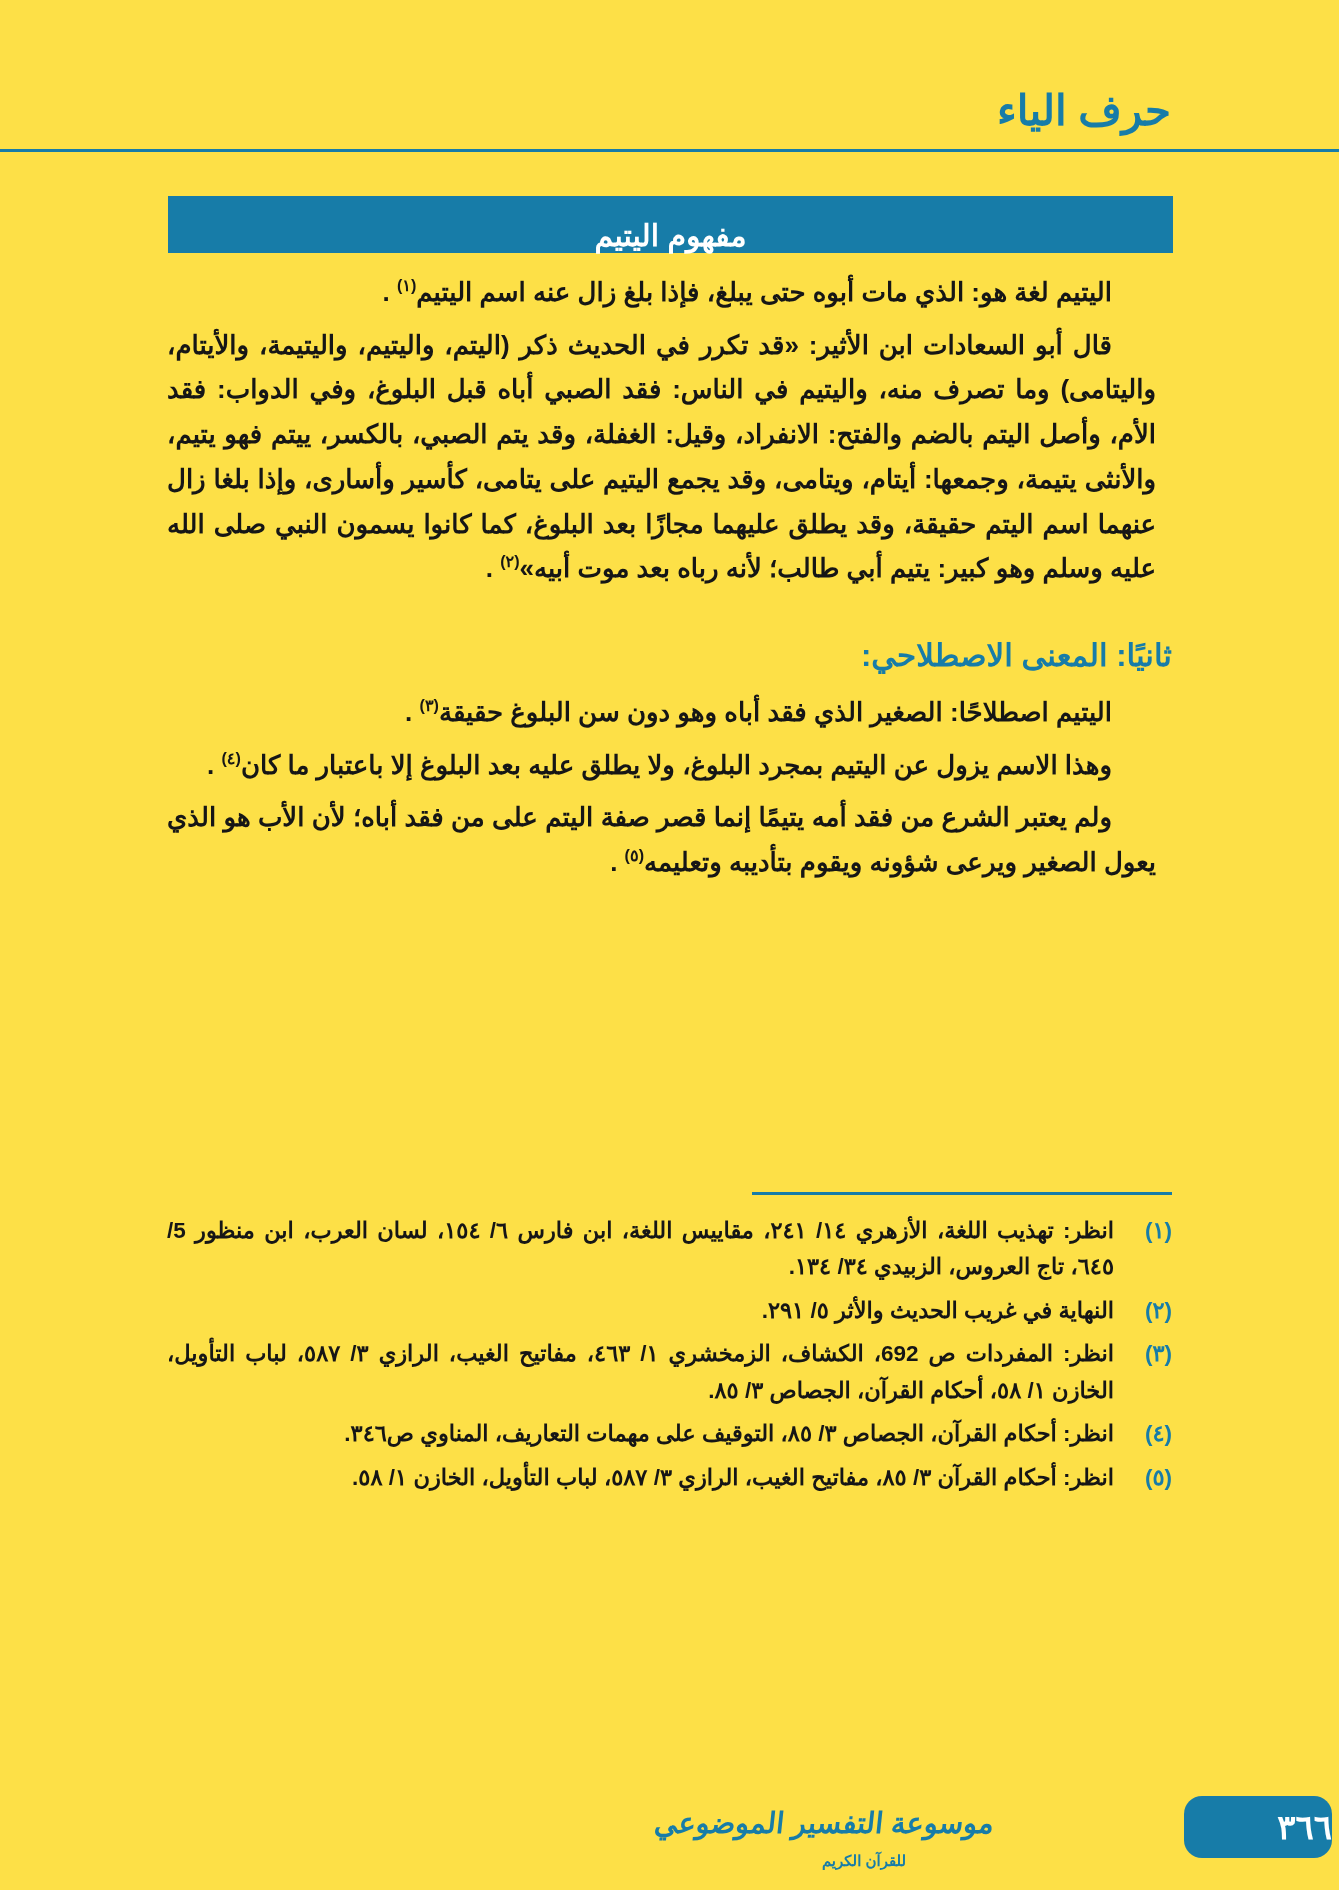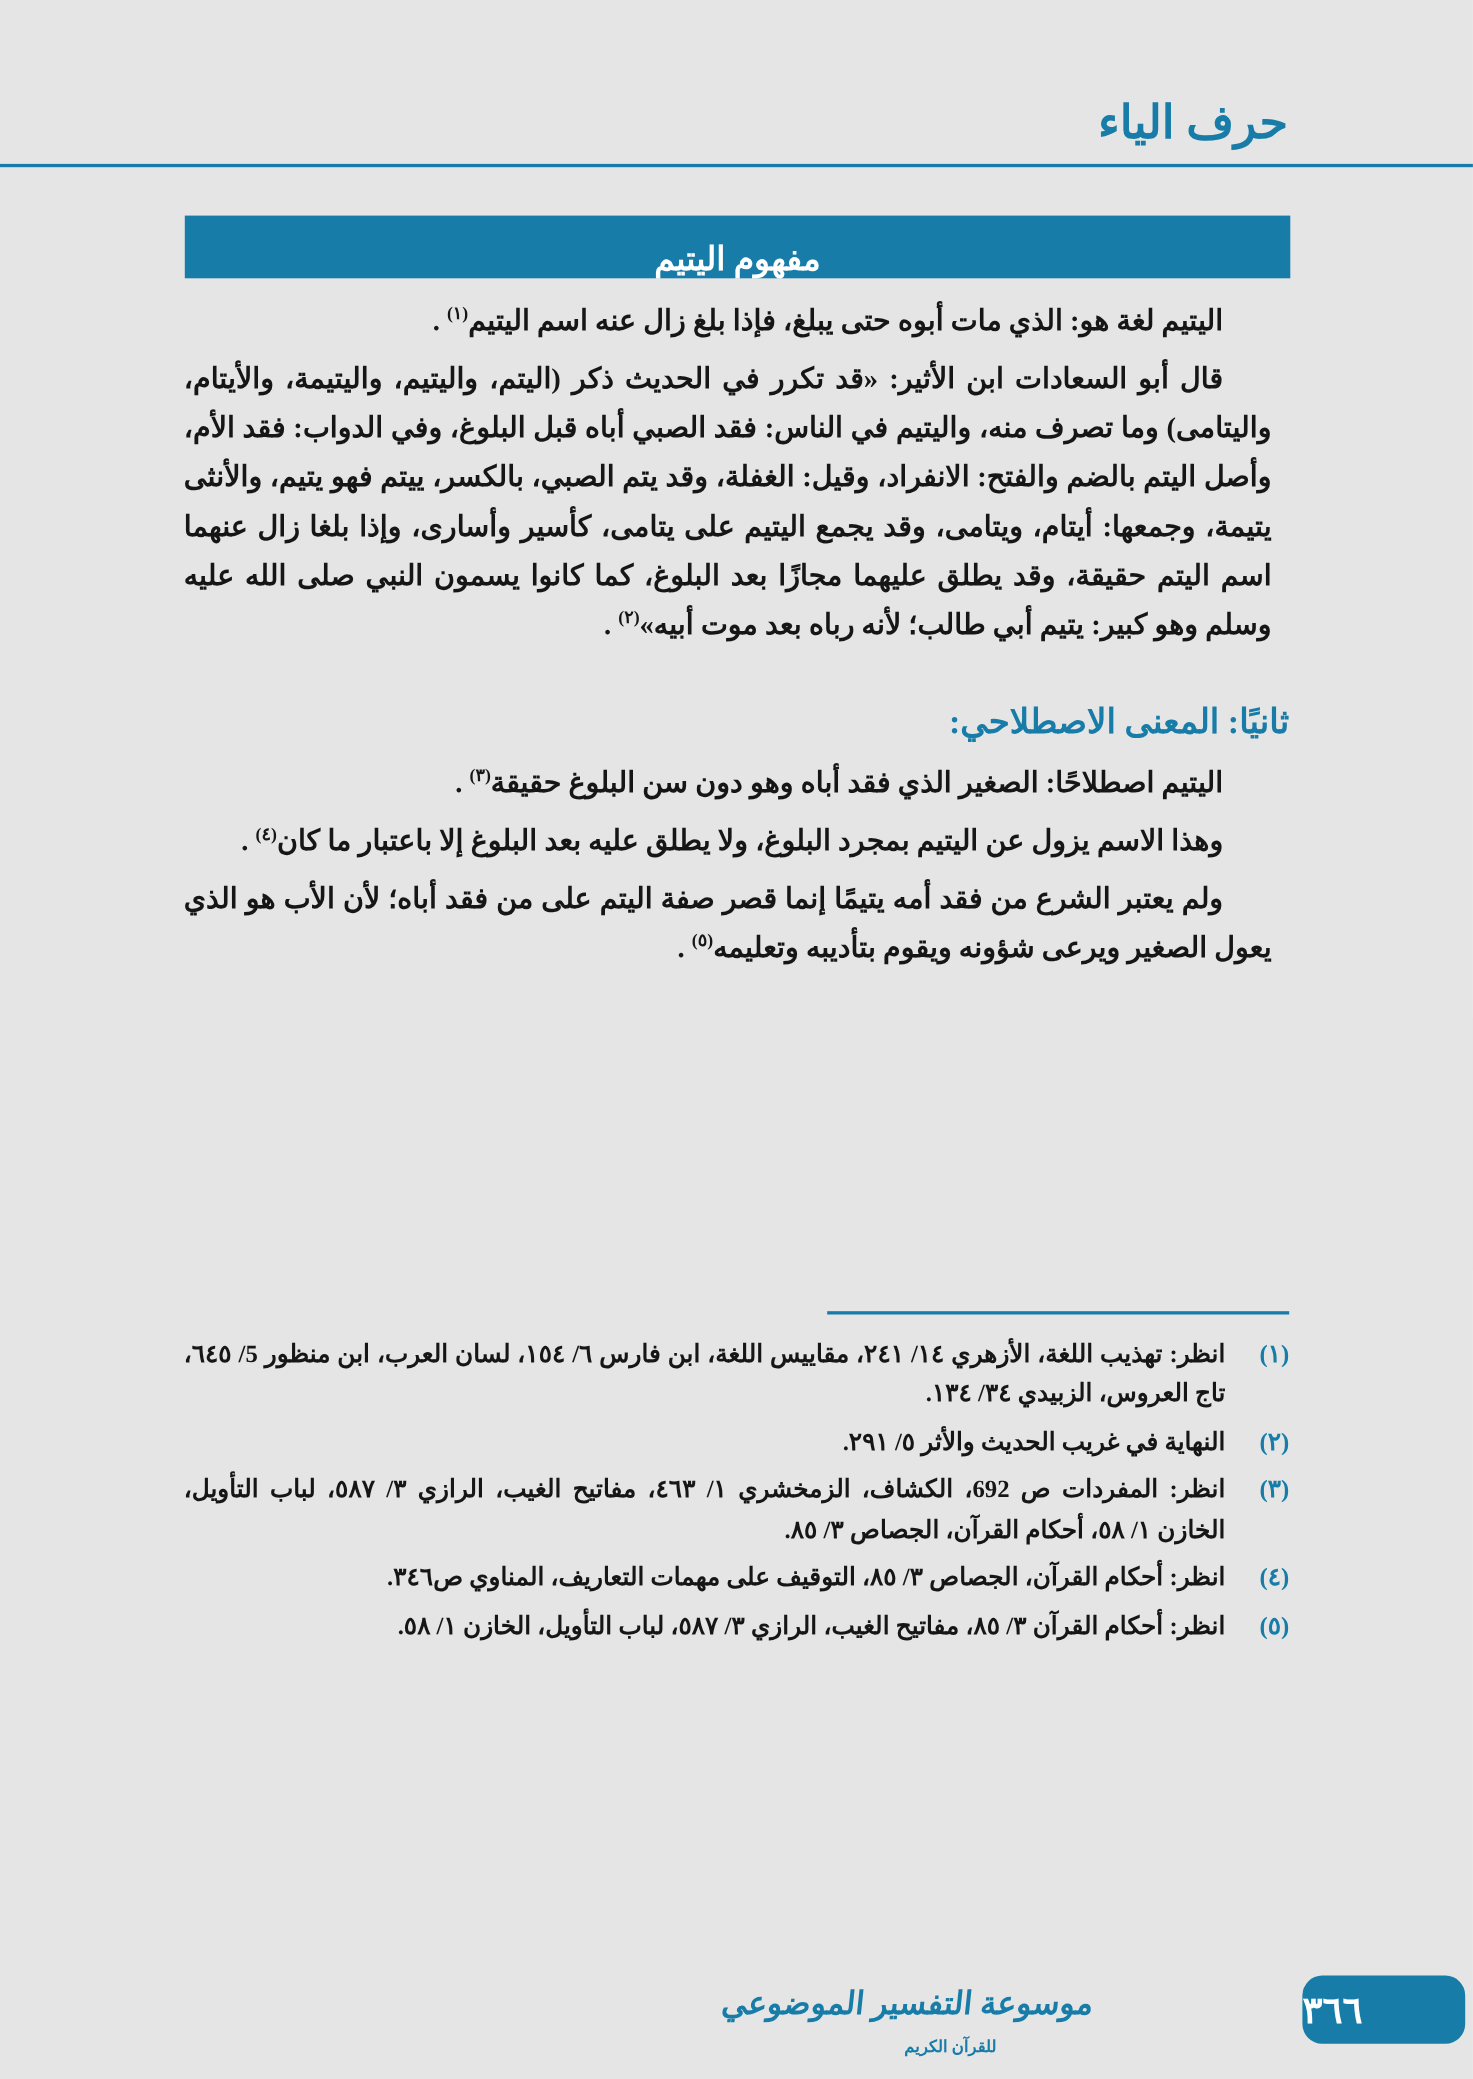--- a/index.html
+++ b/index.html
@@ -5,22 +5,22 @@
   :root{
     --accent:#177ca8;
     --text:#161616;
   }
   *{box-sizing:border-box;}
   html,body{margin:0;padding:0;background:#ffffff;}
   .page{
     position:relative;
     width:1339px;
     height:1890px;
-    background:#e5e5e5;
-    font-family:Liberation Serif, serif;
+    background:#fde047;
+    font-family:Liberation Sans, sans-serif;
     direction:rtl;
     color:var(--text);
     overflow:hidden;
   }
 
   
   .chapter-heading{
     position:absolute;
     top:86px;
     right:168px;
@@ -140,21 +140,21 @@
   .page-badge{
     position:absolute;
     bottom:32px;
     right:7px;
     width:148px;
     height:62px;
     background:var(--accent);
     border-radius:18px;
     display:flex;
     align-items:center;
-    justify-content:flex-end;
+    justify-content:flex-start;
   }
   .page-badge .num{
     color:#ffffff;
     font-size:34px;
     font-weight:bold;
   }
 </style>
 </head>
 <body>
 

